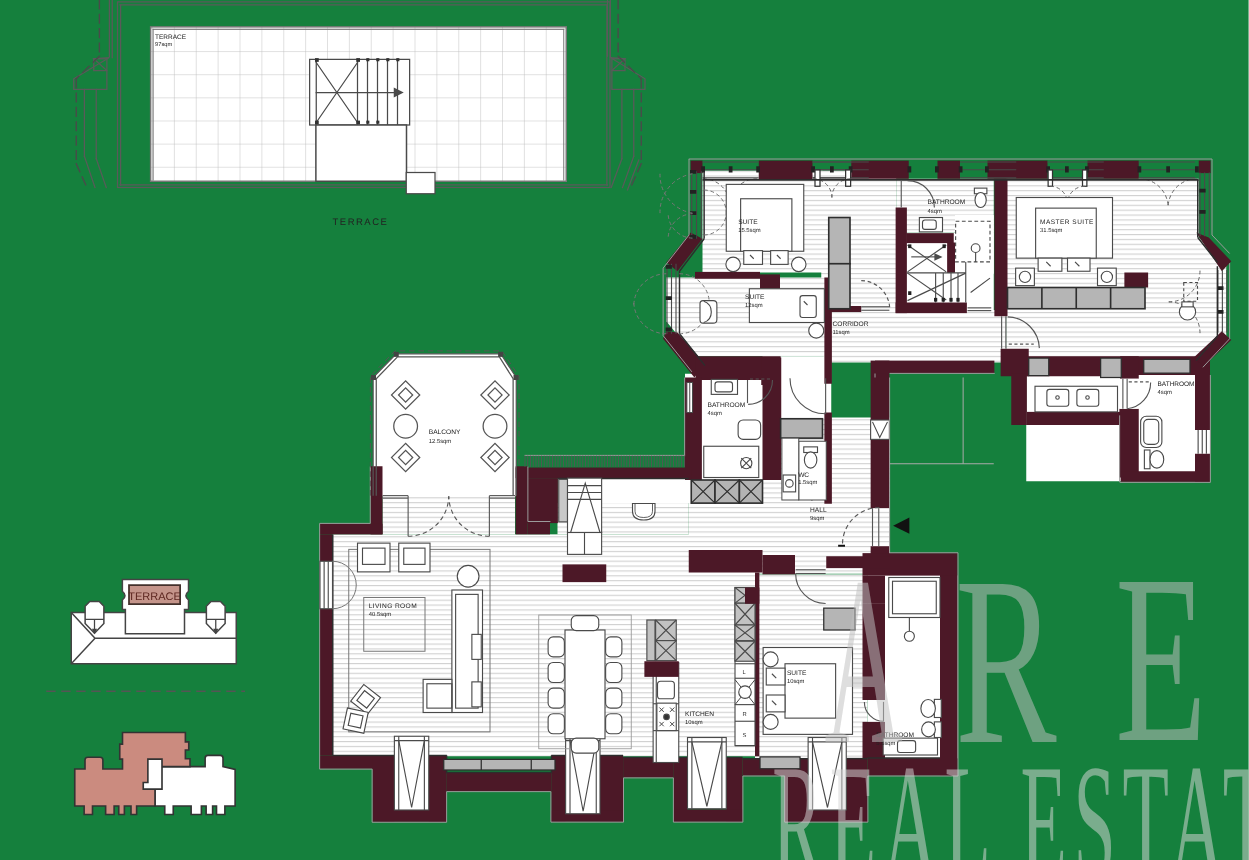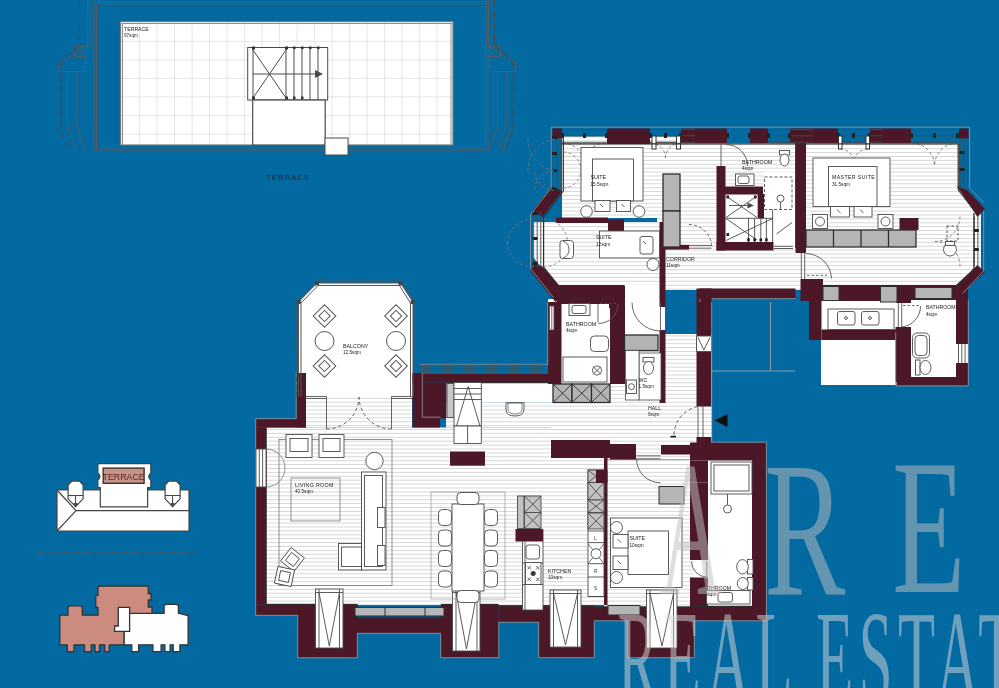--- a/index.html
+++ b/index.html
@@ -1,16 +1,16 @@
 <!DOCTYPE html>
 <html><head>
 <meta charset="utf-8">
 <style>
 html,body{margin:0;padding:0;background:#fff;}
-#page{position:relative;width:999px;height:688px;overflow:hidden;background:#0369a1;
+#page{position:relative;width:999px;height:688px;overflow:hidden;background:#15803d;
 font-family:"Liberation Sans", sans-serif;}
 svg{position:absolute;top:0;left:0;}
 </style>
 </head>
 <body>
 <div id="page">
 <svg width="999" height="688" viewBox="0 0 999 688">
 <defs>
 <pattern id="hatch" width="8" height="3.9" patternUnits="userSpaceOnUse">
   <rect width="8" height="3.9" fill="#ffffff"></rect>

